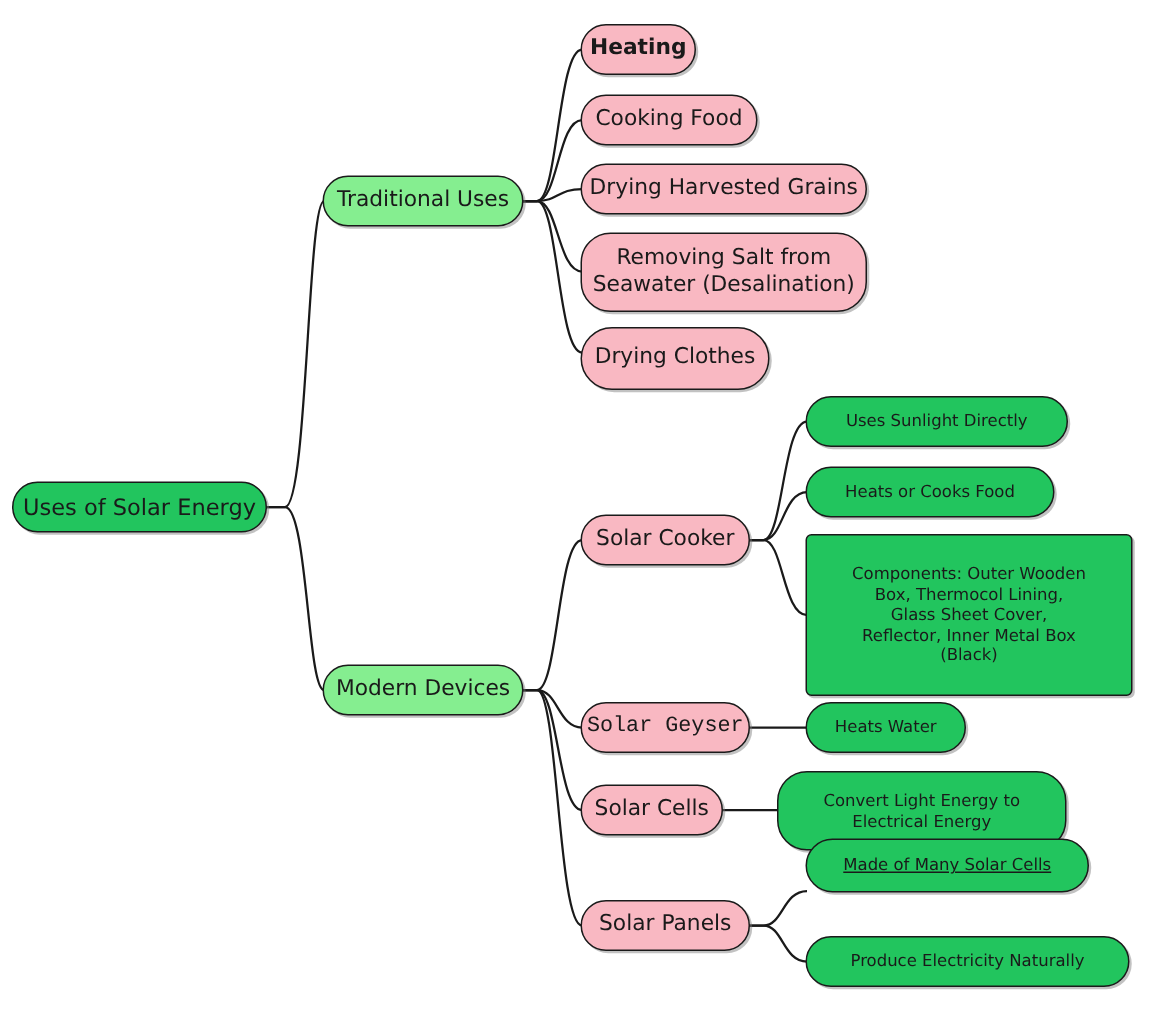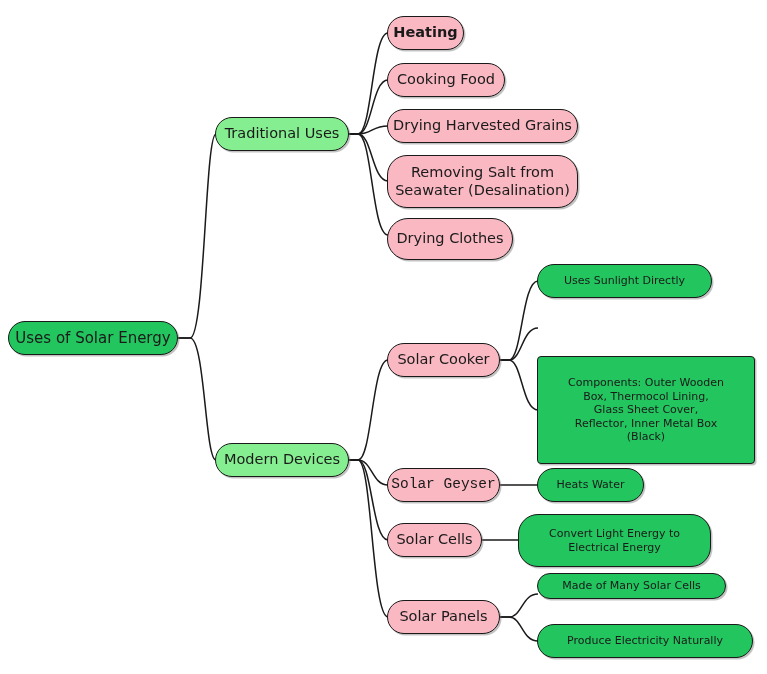--- a/index.html
+++ b/index.html
@@ -141,39 +141,42 @@
   </div>
 
   <div class="node device oneline" style="left:387px; top:600px; width:113px; height:34px;">
     <span>Solar Panels</span>
   </div>
 
   <div class="node detail oneline" style="left:537px; top:264px; width:175px; height:34px;">
     <span>Uses Sunlight Directly</span>
   </div>
 
+  <div class="node detail oneline" style="left:537px; top:311px; width:166px; height:34px;">
+    <span>Heats or Cooks Food</span>
+  </div>
 
   <div class="node detail" style="left:537px; top:356px; width:218px; height:108px; border-radius:4px;">
     <span>Components: Outer Wooden
 Box, Thermocol Lining,
 Glass Sheet Cover,
 Reflector, Inner Metal Box
 (Black)</span>
   </div>
 
   <div class="node detail oneline" style="left:537px; top:468px; width:107px; height:34px;">
     <span>Heats Water</span>
   </div>
 
   <div class="node detail" style="left:518px; top:514px; width:193px; height:53px; border-radius:20px;">
     <span>Convert Light Energy to
 Electrical Energy</span>
   </div>
 
-  <div class="node detail oneline" style="left:537px; top:573px; width:189px; height:26px;">
+  <div class="node detail oneline" style="left:537px; top:559px; width:189px; height:36px;text-decoration:underline;">
     <span>Made of Many Solar Cells</span>
   </div>
 
   <div class="node detail oneline" style="left:537px; top:624px; width:216px; height:34px;">
     <span>Produce Electricity Naturally</span>
   </div>
 
 </div>
 
 </body></html>

